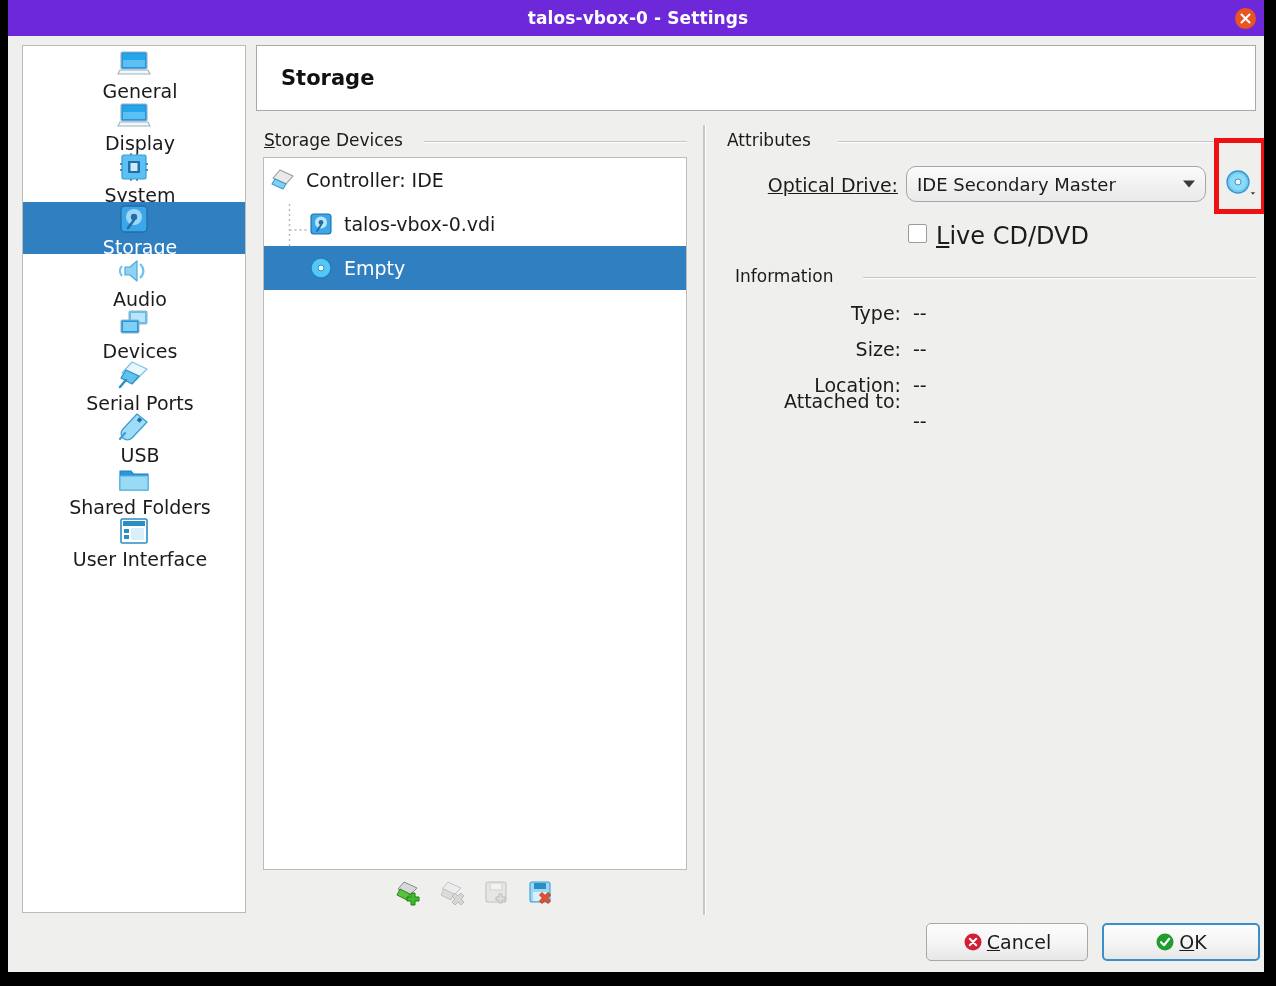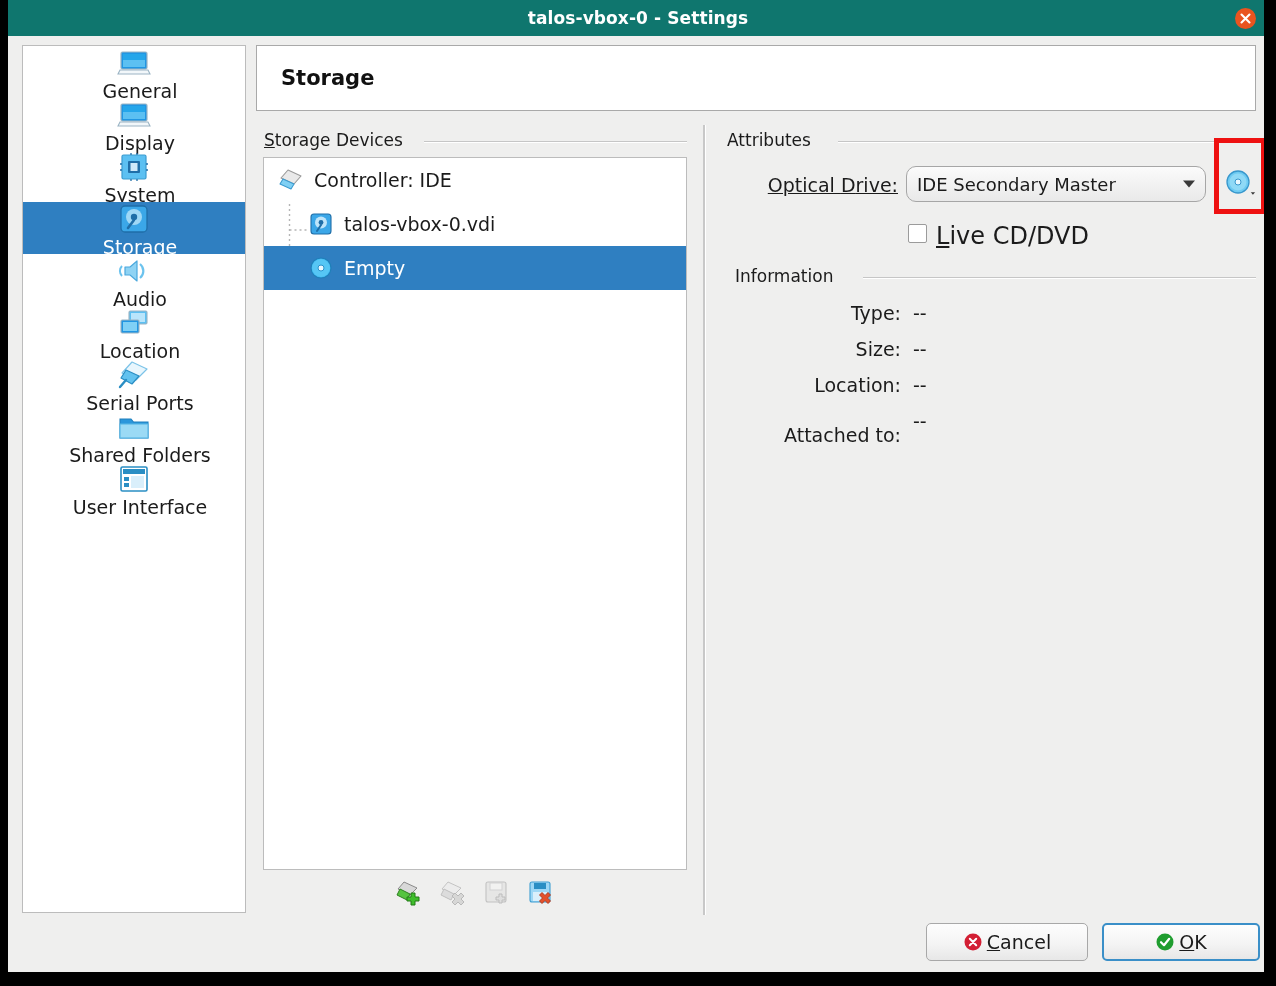--- a/index.html
+++ b/index.html
@@ -23,21 +23,21 @@
     background: #efefee;
     overflow: hidden;
   }
   
   .titlebar {
     position: absolute;
     left: -8px;
     top: 0;
     width: 1276px;
     height: 36px;
-    background: #0f766e;
+    background: #6d28d9;
     border-top-left-radius: 7px;
     border-top-right-radius: 7px;
   }
   .titlebar-text {
     position: absolute;
     left: 0; right: 0; top: 0;
     line-height: 36px;
     text-align: center;
     color: #ffffff;
     font-size: 17px;
@@ -376,34 +376,44 @@
 
     <div class="side-item">
       <span class="sico">
         <svg width="34" height="34" viewBox="0 0 34 34">
           <rect x="12" y="5" width="18" height="13" rx="1.2" fill="#5cc0f2" stroke="#9bb4c4" stroke-width="1.1"></rect>
           <rect x="14" y="7" width="14" height="9" fill="#b9e5fb"></rect>
           <rect x="4" y="14" width="18" height="13" rx="1.2" fill="#2196e3" stroke="#9bb4c4" stroke-width="1.1"></rect>
           <rect x="6" y="16" width="14" height="9" fill="#7fd0f6"></rect>
         </svg>
       </span>
-      <span class="slabel">Location</span>
+      <span class="slabel">Devices</span>
     </div>
 
     <div class="side-item">
       <span class="sico">
         <svg width="34" height="34" viewBox="0 0 34 34">
           <path d="M15 4 L30 11 L19 22 L5 15 Z" fill="#e8f6fd" stroke="#7cc3e8" stroke-width="1.2" stroke-linejoin="round"></path>
           <path d="M9 12 L22 18 L15 26 L4 20 Z" fill="#62c2ef" stroke="#2a8ec4" stroke-width="1.2" stroke-linejoin="round"></path>
           <path d="M9 22 L3 29" stroke="#2a8ec4" stroke-width="2.4" stroke-linecap="round"></path>
         </svg>
       </span>
       <span class="slabel">Serial Ports</span>
     </div>
 
+    <div class="side-item">
+      <span class="sico">
+        <svg width="34" height="34" viewBox="0 0 34 34">
+          <path d="M20 4 L30 12 L15 28 a6 6 0 0 1 -9 -9 Z" fill="#9fdcf7" stroke="#3f9ed2" stroke-width="1.3" stroke-linejoin="round"></path>
+          <rect x="20.5" y="8" width="4" height="4" fill="#1f6ea8" transform="rotate(40 22.5 10)"></rect>
+          <path d="M8 23 L3 29" stroke="#3f9ed2" stroke-width="2.2" stroke-linecap="round"></path>
+        </svg>
+      </span>
+      <span class="slabel">USB</span>
+    </div>
 
     <div class="side-item">
       <span class="sico">
         <svg width="34" height="34" viewBox="0 0 34 34">
           <path d="M3 9 h11 l2.5 3 H31 v16 H3 Z" fill="#2a96db" stroke="#2080bd" stroke-width="1.1"></path>
           <rect x="3" y="14" width="28" height="14" fill="#9bdaf5" stroke="#55b5e4" stroke-width="1.1"></rect>
         </svg>
       </span>
       <span class="slabel">Shared Folders</span>
     </div>
@@ -430,21 +440,21 @@
   <div class="grouprule" style="left:416px; top:141px; width:263px;"></div>
 
   <div class="tree">
 
     <svg style="position:absolute;left:0;top:0;" width="424" height="713">
       <path d="M25.5 46 V117" stroke="#b5b5b5" stroke-width="1.4" stroke-dasharray="2 3"></path>
       <path d="M25.5 72 H44" stroke="#b5b5b5" stroke-width="1.4" stroke-dasharray="2 3"></path>
       <path d="M25.5 116 H44" stroke="#b5b5b5" stroke-width="1.4" stroke-dasharray="2 3"></path>
     </svg>
 
-    <div class="tree-row" style="padding-left:14px;">
+    <div class="tree-row" style="padding-left:6px;">
       <span class="tico">
         <svg width="26" height="26" viewBox="0 0 26 26">
           <path d="M10 3 L23 9 L16 17 L3 11 Z" fill="#e9e9e9" stroke="#9a9a9a" stroke-width="1.1" stroke-linejoin="round"></path>
           <path d="M5 12 L16 17 L13 22 L2 17 Z" fill="#7fd0f4" stroke="#3b9bd0" stroke-width="1.1" stroke-linejoin="round"></path>
         </svg>
       </span>
       <span class="tlabel" style="margin-left:10px;">Controller: IDE</span>
     </div>
 
     <div class="tree-row" style="padding-left:44px;">
@@ -533,21 +543,21 @@
 
   <div class="label-r" style="left:700px; top:302px; width:193px;">Type:</div>
   <div class="value-l" style="left:905px; top:302px;">--</div>
 
   <div class="label-r" style="left:700px; top:338px; width:193px;">Size:</div>
   <div class="value-l" style="left:905px; top:338px;">--</div>
 
   <div class="label-r" style="left:700px; top:374px; width:193px;">Location:</div>
   <div class="value-l" style="left:905px; top:374px;">--</div>
 
-  <div class="label-r" style="left:700px; top:424px; width:193px;">Attached to:</div>
+  <div class="label-r" style="left:700px; top:390px; width:193px;">Attached to:</div>
   <div class="value-l" style="left:905px; top:410px;">--</div>
 
   <div class="btn btn-cancel">
     <span class="bico">
       <svg width="20" height="20" viewBox="0 0 20 20">
         <circle cx="10" cy="10" r="8.5" fill="#d31f34"></circle>
         <path d="M6.8 6.8 L13.2 13.2 M13.2 6.8 L6.8 13.2" stroke="#ffffff" stroke-width="2" stroke-linecap="round"></path>
       </svg>
     </span>
     <span><span class="underl">C</span><span>ancel</span></span>

